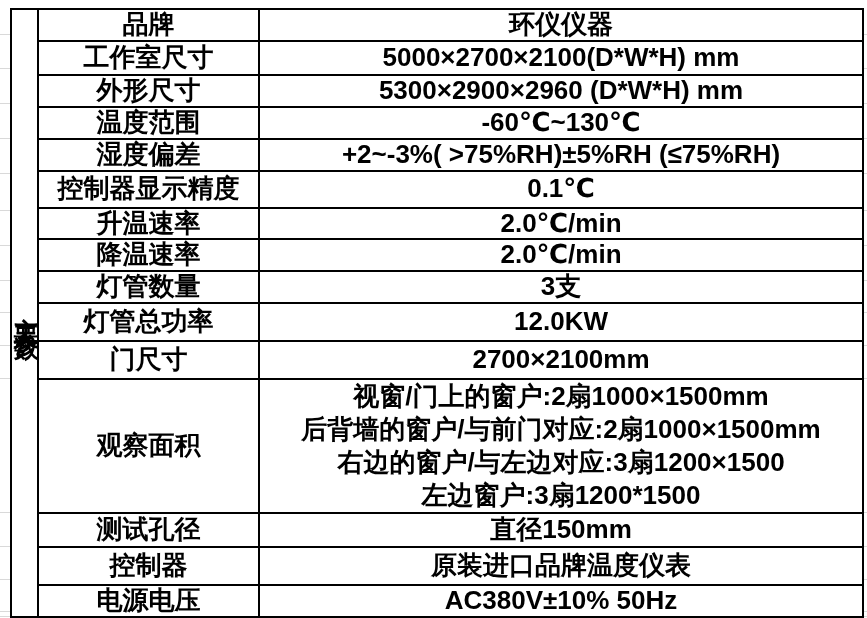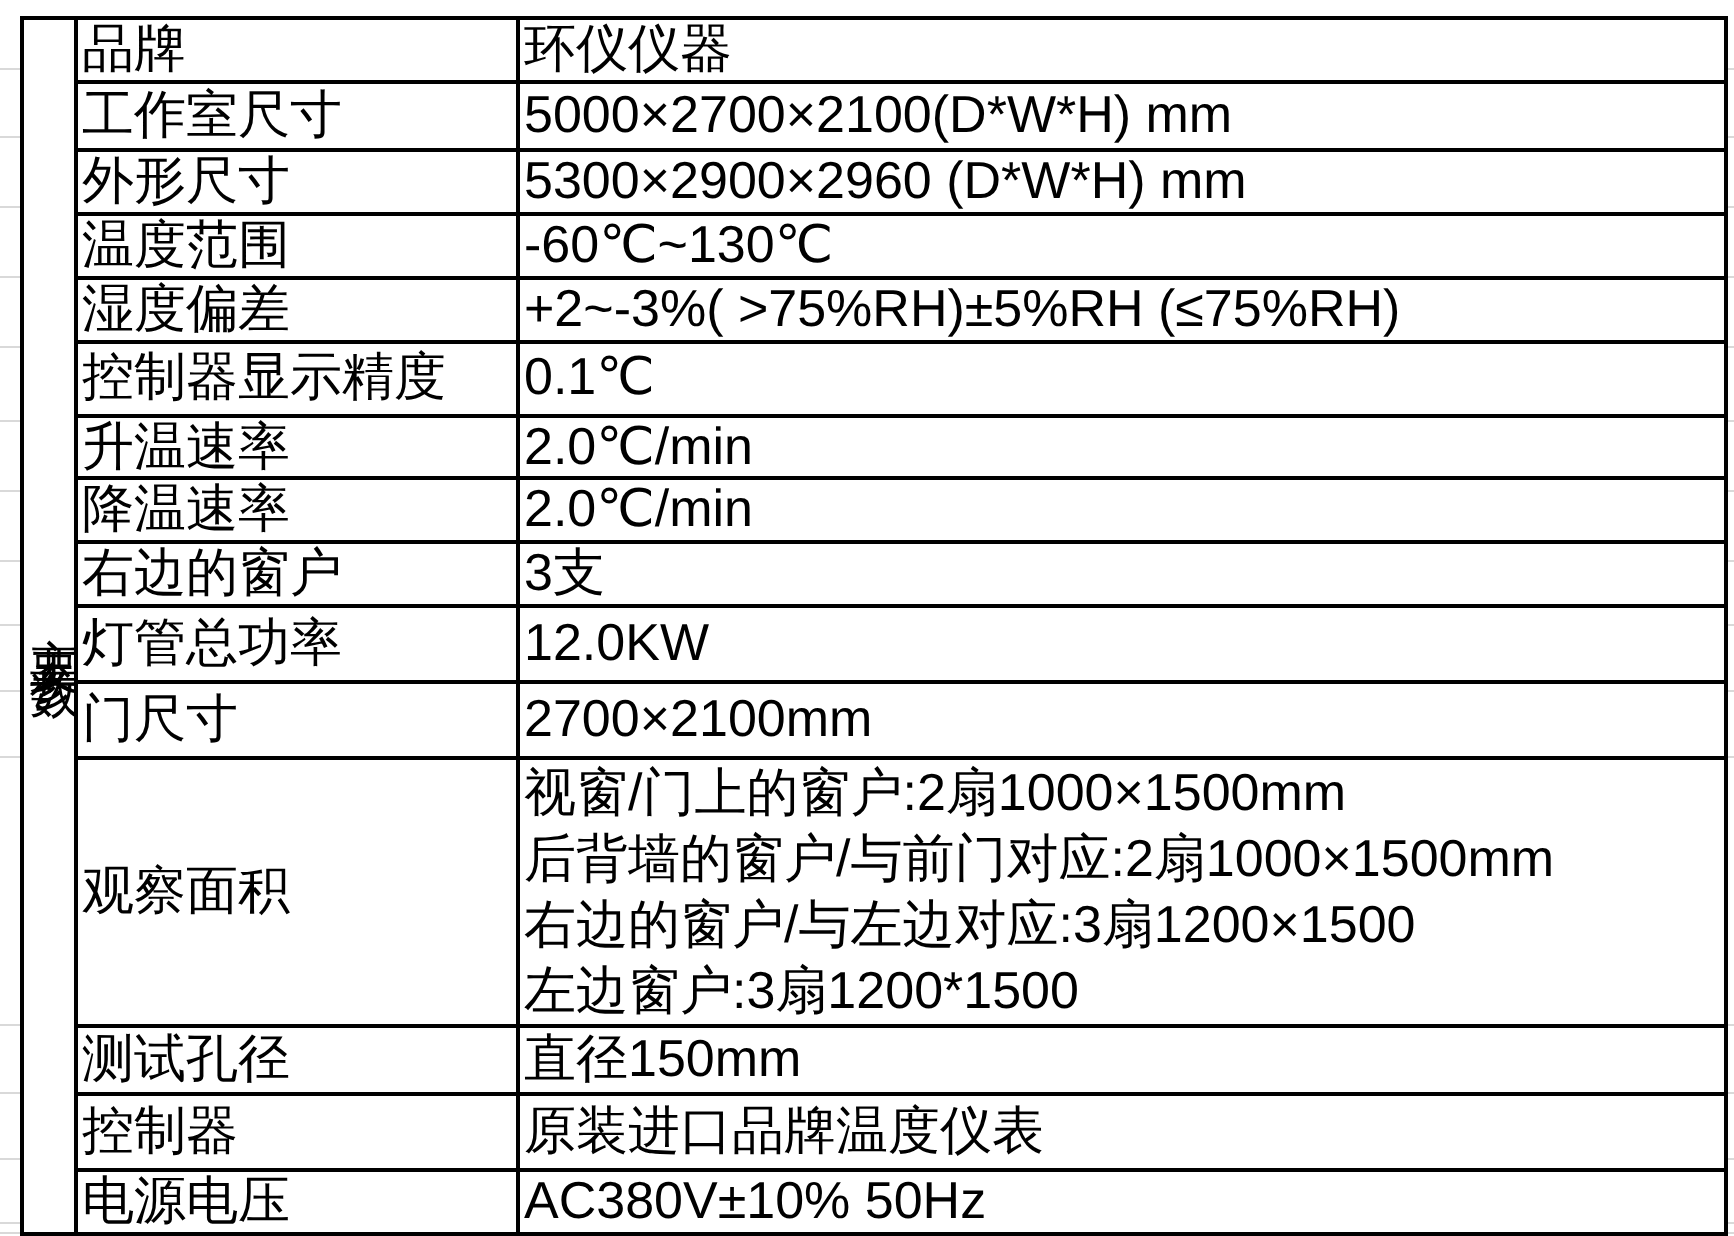--- a/index.html
+++ b/index.html
@@ -14,23 +14,23 @@
     position:absolute; left:0; width:867px; height:1px;
     background:#d9d9d9; z-index:0;
   }
   table.spec {
     position:absolute; left:10px; top:8px; z-index:1;
     width:852px; border-collapse:collapse; table-layout:fixed;
     background:#ffffff;
   }
   td {
     border:2px solid #000000;
-    text-align:left; vertical-align:middle;
+    text-align:center; vertical-align:middle;
     font-size:26px; line-height:1.15;
-    padding:0 2px; overflow:hidden; white-space:nowrap;
+    padding:0 2px; overflow:hidden; white-space:nowrap;font-weight:bold;
   }
   td.group-cell { width:27px; padding:0; }
   .vtext {
     display:inline-block;
     writing-mode:vertical-rl; text-orientation:upright;
     font-size:25px; letter-spacing:6px;
   }
   td.val.multiline { line-height:33px; }
   td.val.multiline div { white-space:nowrap; }
   tr.h26{height:26px} tr.h32{height:32px} tr.h33{height:38px}
@@ -93,21 +93,21 @@
     </tr>
     <tr class="h35">
       <td class="lbl"><span>升温速率</span></td>
       <td class="val"><span>2.0℃/min</span></td>
     </tr>
     <tr class="h35">
       <td class="lbl"><span>降温速率</span></td>
       <td class="val"><span>2.0℃/min</span></td>
     </tr>
     <tr class="h32">
-      <td class="lbl"><span>右边的窗户</span></td>
+      <td class="lbl"><span>灯管数量</span></td>
       <td class="val"><span>3支</span></td>
     </tr>
     <tr class="h33">
       <td class="lbl"><span>灯管总功率</span></td>
       <td class="val"><span>12.0KW</span></td>
     </tr>
     <tr class="h33">
       <td class="lbl"><span>门尺寸</span></td>
       <td class="val"><span>2700×2100mm</span></td>
     </tr>

